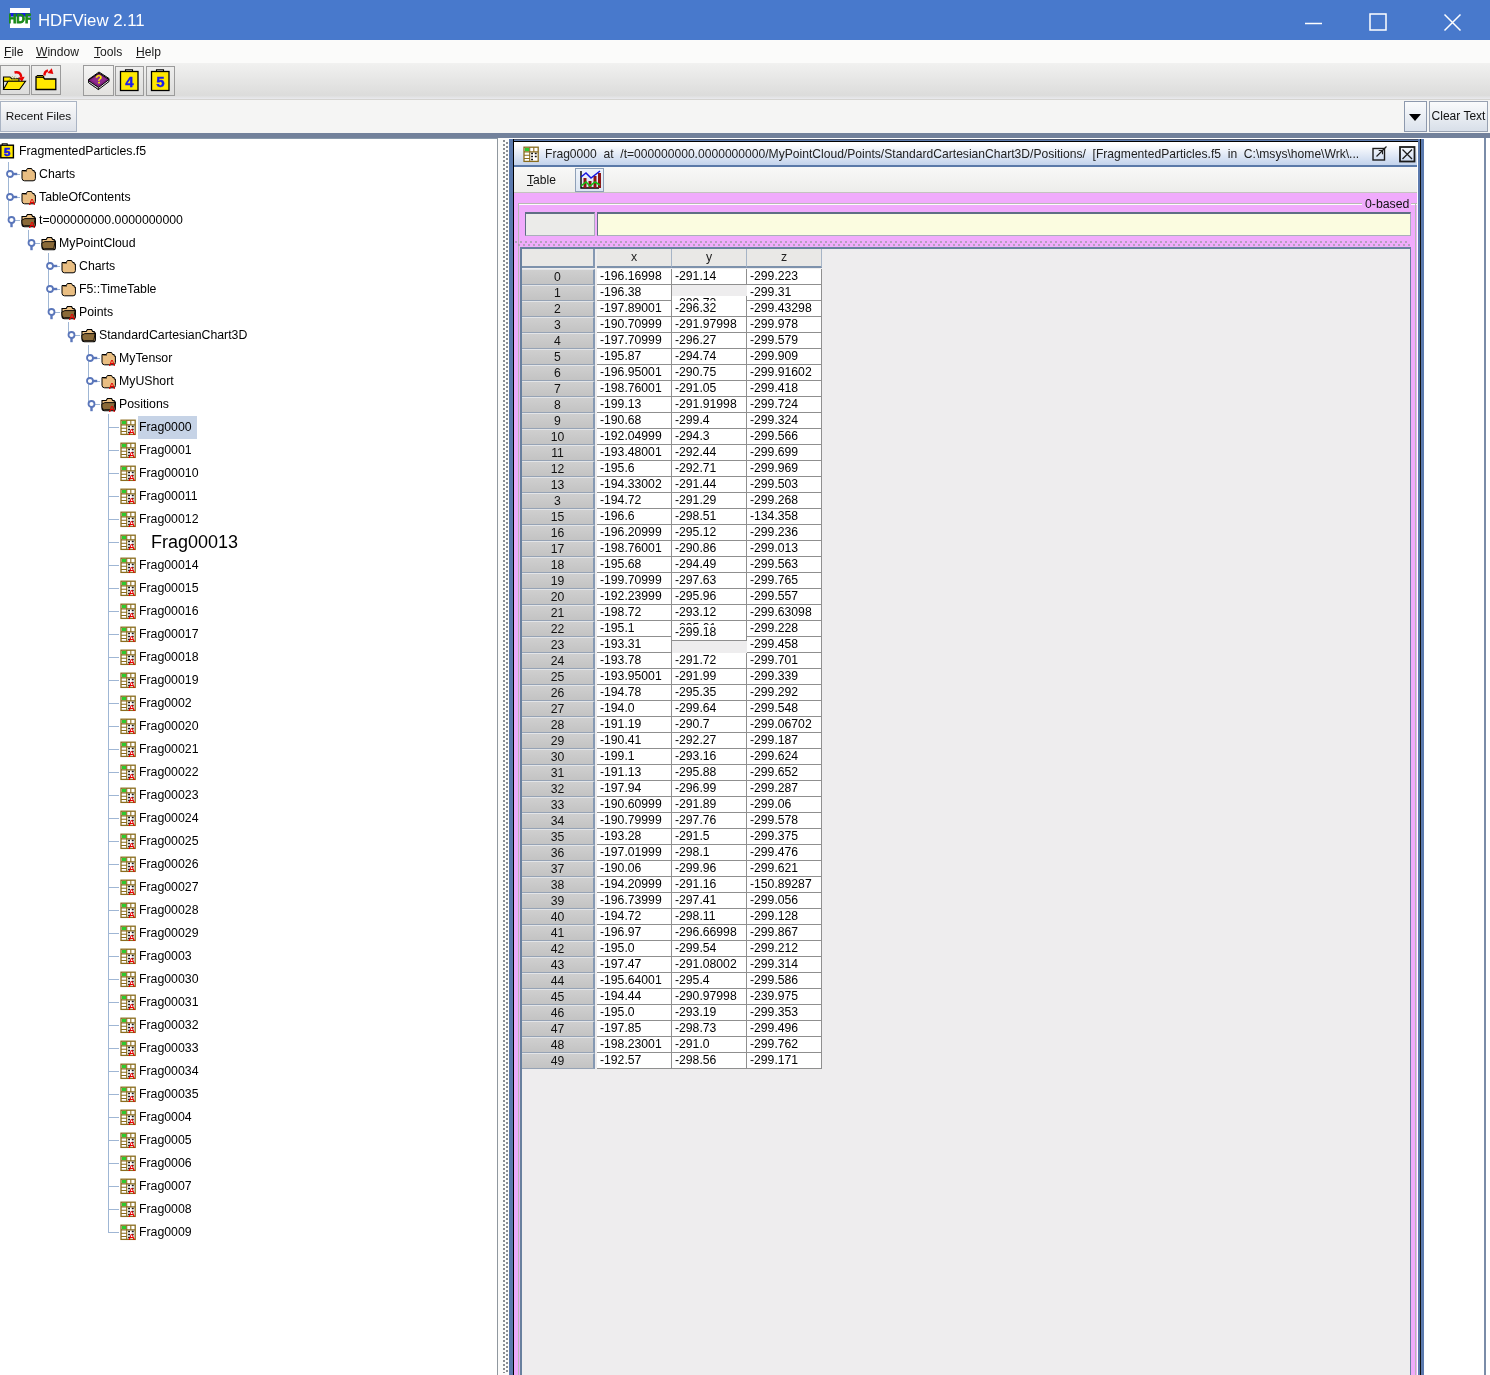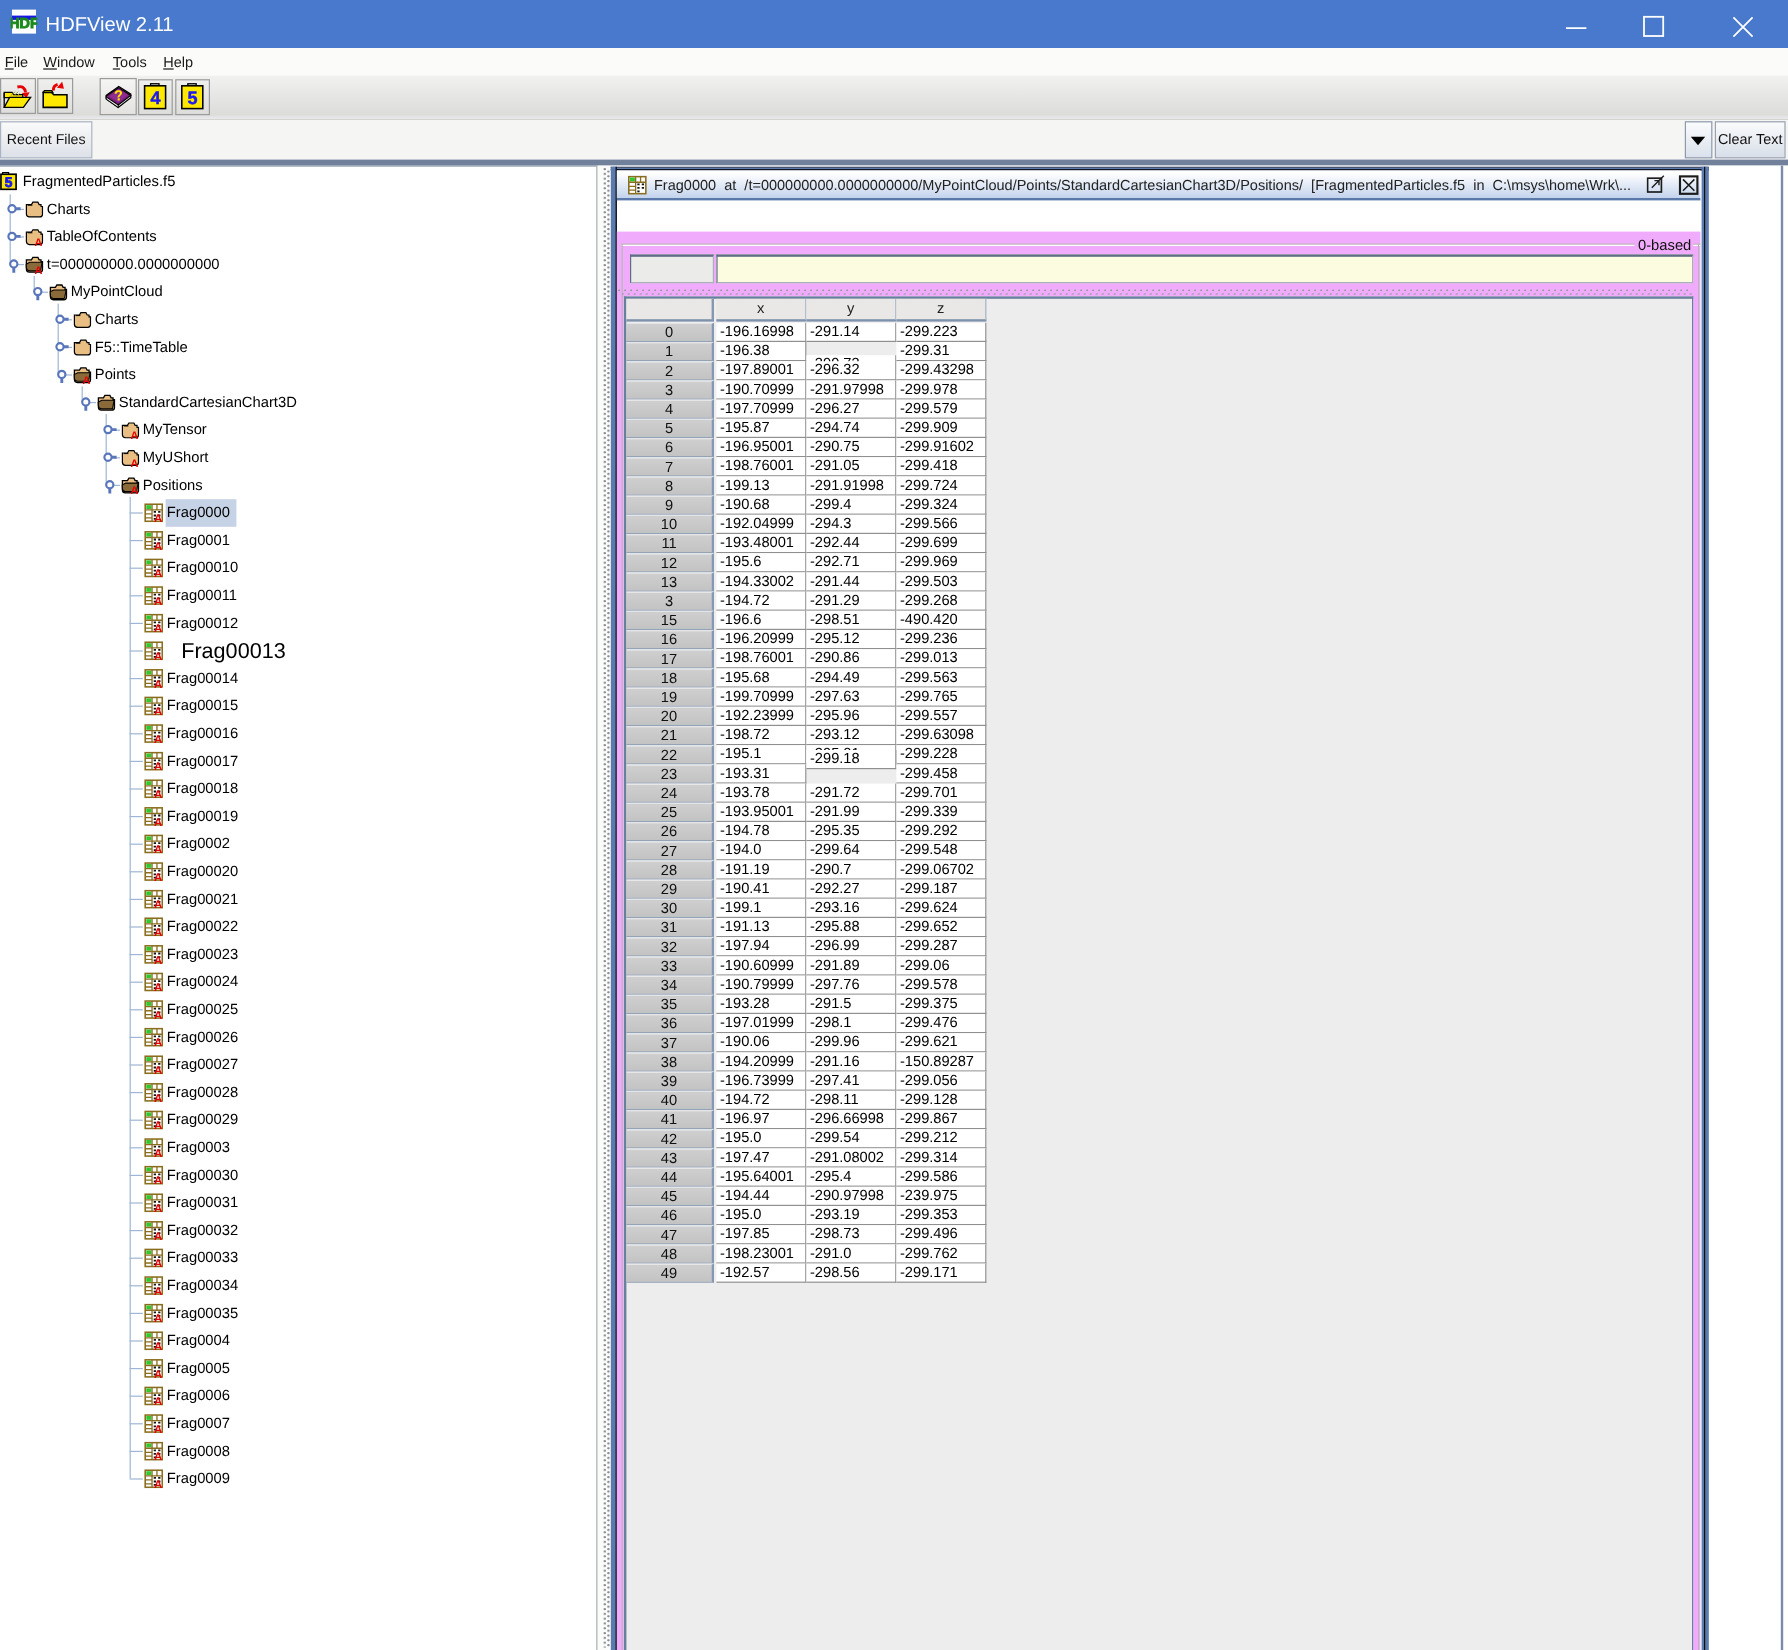--- a/index.html
+++ b/index.html
@@ -682,20 +682,34 @@
         </svg>
       </div>
     <div class="abs" style="left:31px;top:0;height:24px;line-height:24px;font-size:12.1px;color:#222;white-space:nowrap">Frag0000&nbsp; at&nbsp; /t=000000000.0000000000/MyPointCloud/Points/StandardCartesianChart3D/Positions/&nbsp; [FragmentedParticles.f5&nbsp; in&nbsp; C:\msys\home\Wrk\...</div>
     <svg style="position:absolute;left:858px;top:3px" width="46" height="18" viewBox="0 0 46 18">
       <rect x="1" y="3.5" width="11.5" height="11.5" fill="none" stroke="#1c1c1c" stroke-width="1.4"></rect>
       <path d="M4.5 11.5 l6 -6 M10.5 5.5 h-3.8 M10.5 5.5 v3.8 M10.5 5.5 l4 -4" stroke="#1c1c1c" stroke-width="1.15" fill="none"></path>
       <rect x="28" y="2" width="14.5" height="14.5" fill="none" stroke="#1c1c1c" stroke-width="1.8"></rect>
       <path d="M30.5 4.5 l9.5 9.5 M40 4.5 l-9.5 9.5" stroke="#1c1c1c" stroke-width="1.3"></path>
     </svg>
   </div>
+  <div class="abs" style="left:5px;top:28px;width:903px;height:26px;background:linear-gradient(#f8f8f7,#ededeb);border-bottom:1px solid #c4c3c0">
+    <div class="abs" style="left:13px;top:6px;font-size:12.1px;color:#111"><u>T</u>able</div>
+    <div class="abs" style="left:61px;top:1px;width:29px;height:24px;border:1px solid #8ea0b8;background:linear-gradient(#eef3fa,#dce6f2)">
+      <svg width="27" height="22" viewBox="0 0 27 22" style="position:absolute;left:0;top:0">
+        <path d="M5 2 v17 h18" stroke="#000" stroke-width="1.4" fill="none"></path>
+        <rect x="7.5" y="9" width="3" height="10" fill="#8c1616"></rect>
+        <rect x="12.5" y="12" width="3" height="7" fill="#8c1616"></rect>
+        <rect x="17.5" y="7" width="3" height="12" fill="#8c1616"></rect>
+        <rect x="22" y="4" width="3" height="15" fill="#8c1616"></rect>
+        <path d="M5 8 l5 -4 l5 5 l9 -7" stroke="#1515e0" stroke-width="1.5" fill="none"></path>
+        <path d="M5 17 l5 -4 l4 4 l5 -4 l5 3" stroke="#11c411" stroke-width="1.5" fill="none"></path>
+      </svg>
+    </div>
+  </div>
   <div class="abs" style="left:5px;top:54px;width:903px;height:1182px;background:#f0abfc">
     <div class="abs" style="left:4px;top:10px;width:844px;height:2px;border-top:1px solid #b9b8b5;border-bottom:1px solid #fdfdfd"></div>
     <div class="abs" style="left:897px;top:10px;width:6px;height:2px;border-top:1px solid #b9b8b5;border-bottom:1px solid #fdfdfd"></div>
     <div class="abs" style="left:4px;top:10px;width:1px;height:1172px;background:#b9b8b5"></div>
     <div class="abs" style="left:901px;top:10px;width:1px;height:1172px;background:#b9b8b5"></div>
     <div class="abs" style="left:851px;top:4px;height:15px;font-size:12.3px;color:#111">0-based</div>
     <div class="abs" style="left:11px;top:19px;width:70px;height:24px;background:#ebebe9;border:1px solid #a9b0ba;border-top:2px solid #5f6e84;border-left:1px solid #5f6e84"></div>
     <div class="abs" style="left:83px;top:19px;width:814px;height:24px;background:#fbfce0;border:1px solid #a9b0ba;border-top:2px solid #5f6e84;border-left:1px solid #5f6e84"></div>
     <div class="abs" style="left:1px;top:48px;width:895px;height:3px;background-image:radial-gradient(circle at 1px 1px,#989ca1 0.6px,transparent 0.95px);background-size:5px 3px"></div>
     <div class="abs" style="left:3.5px;top:51px;width:893px;height:3px;background-image:radial-gradient(circle at 1px 1px,#989ca1 0.6px,transparent 0.95px);background-size:5px 3px"></div>
@@ -764,21 +778,21 @@
     <div class="dc c1" style="top:477px">-194.33002</div>
     <div class="dc c2" style="top:477px">-291.44</div>
     <div class="dc c3" style="top:477px">-299.503</div>
     <div class="rh" style="top:493px">3</div>
     <div class="dc c1" style="top:493px">-194.72</div>
     <div class="dc c2" style="top:493px">-291.29</div>
     <div class="dc c3" style="top:493px">-299.268</div>
     <div class="rh" style="top:509px">15</div>
     <div class="dc c1" style="top:509px">-196.6</div>
     <div class="dc c2" style="top:509px">-298.51</div>
-    <div class="dc c3" style="top:509px">-490.420</div>
+    <div class="dc c3" style="top:509px">-134.358</div>
     <div class="rh" style="top:525px">16</div>
     <div class="dc c1" style="top:525px">-196.20999</div>
     <div class="dc c2" style="top:525px">-295.12</div>
     <div class="dc c3" style="top:525px">-299.236</div>
     <div class="rh" style="top:541px">17</div>
     <div class="dc c1" style="top:541px">-198.76001</div>
     <div class="dc c2" style="top:541px">-290.86</div>
     <div class="dc c3" style="top:541px">-299.013</div>
     <div class="rh" style="top:557px">18</div>
     <div class="dc c1" style="top:557px">-195.68</div>

